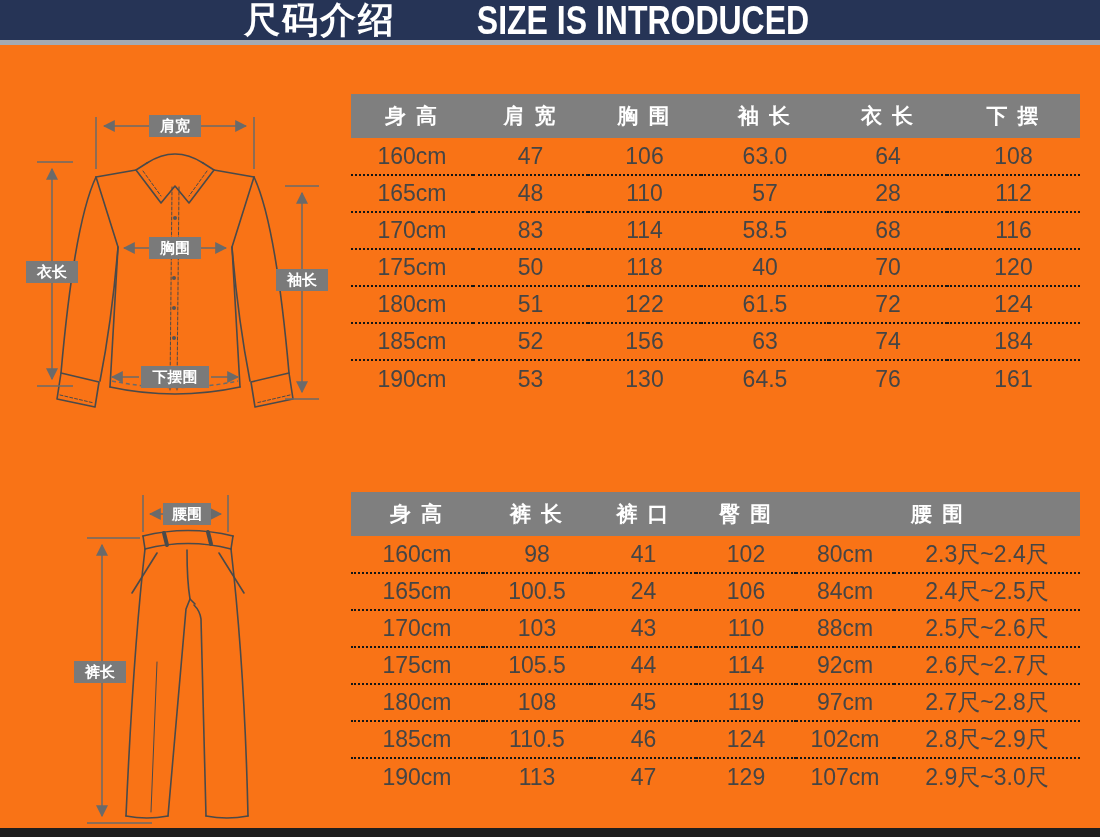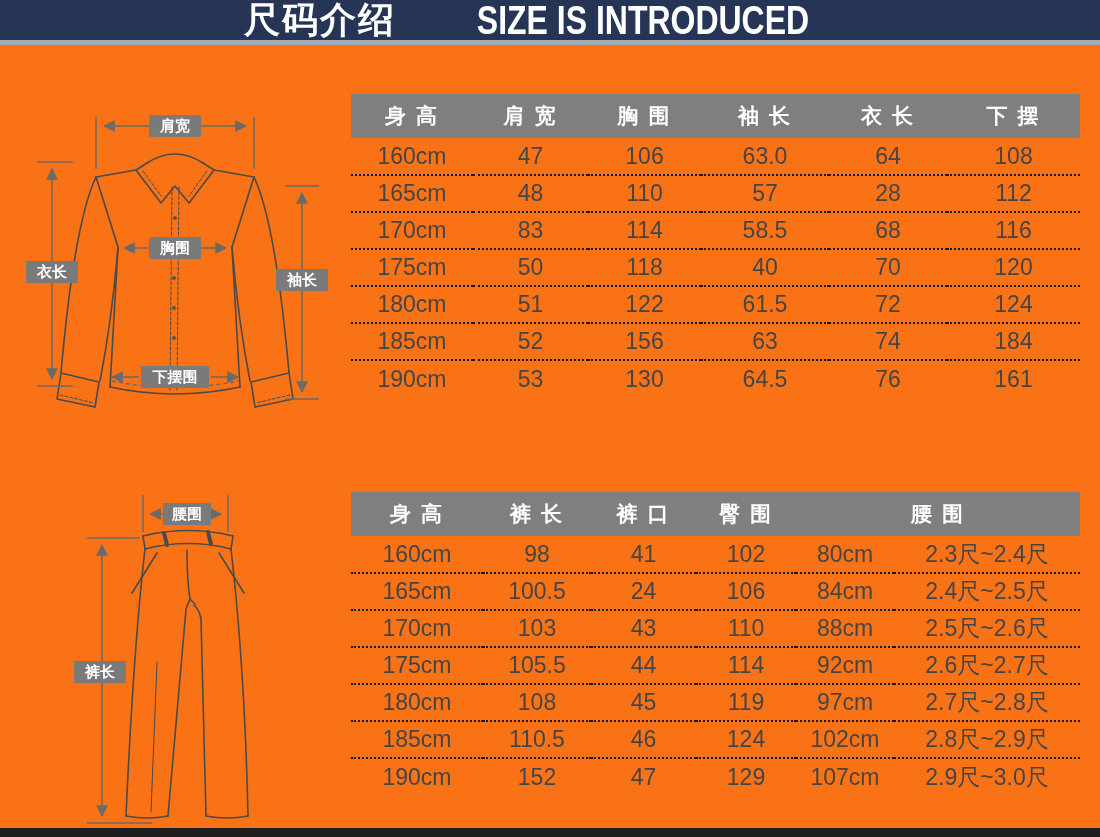--- a/index.html
+++ b/index.html
@@ -356,21 +356,21 @@
         <tr>
           <td>185cm</td>
           <td>110.5</td>
           <td>46</td>
           <td>124</td>
           <td>102cm</td>
           <td>2.8尺~2.9尺</td>
         </tr>
         <tr>
           <td>190cm</td>
-          <td>152</td>
+          <td>113</td>
           <td>47</td>
           <td>129</td>
           <td>107cm</td>
           <td>2.9尺~3.0尺</td>
         </tr>
       </tbody>
   </table>
 
   <div class="footer-bar"></div>
 

